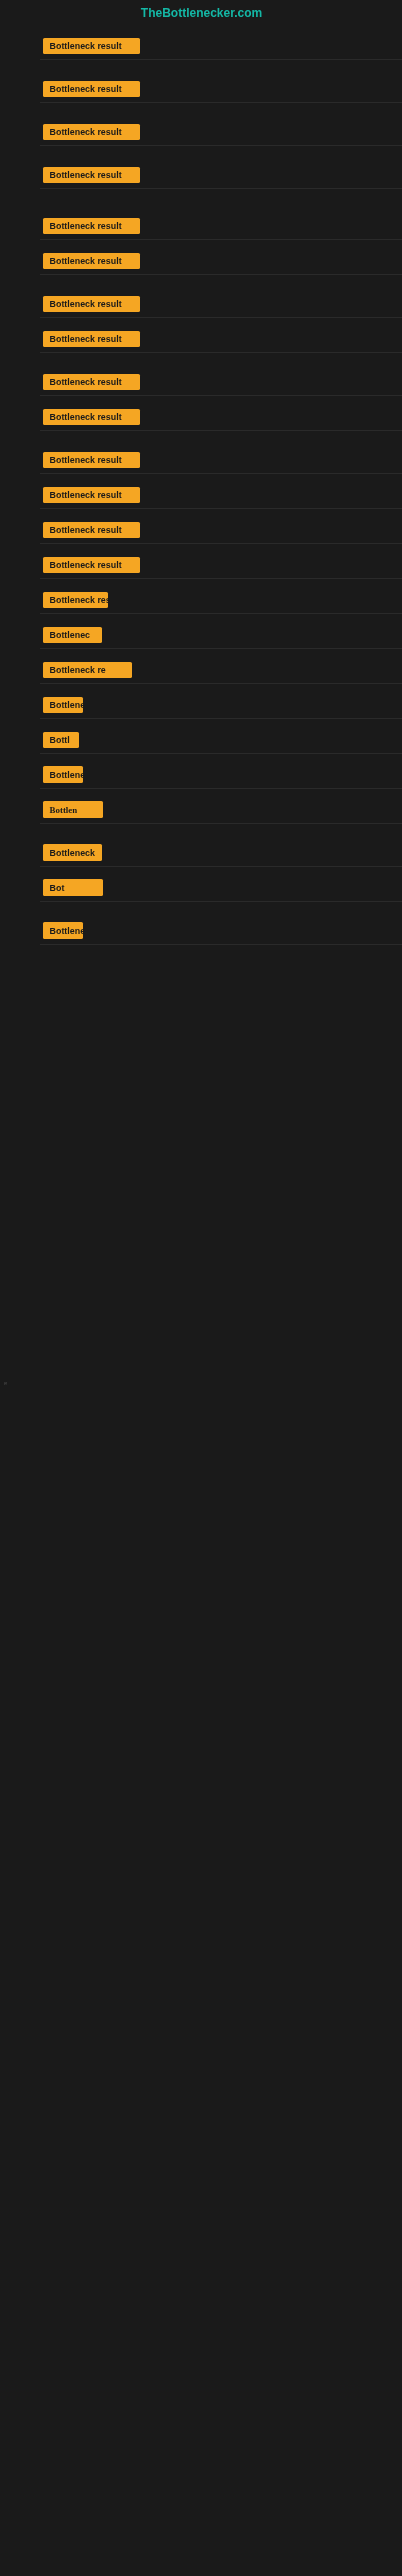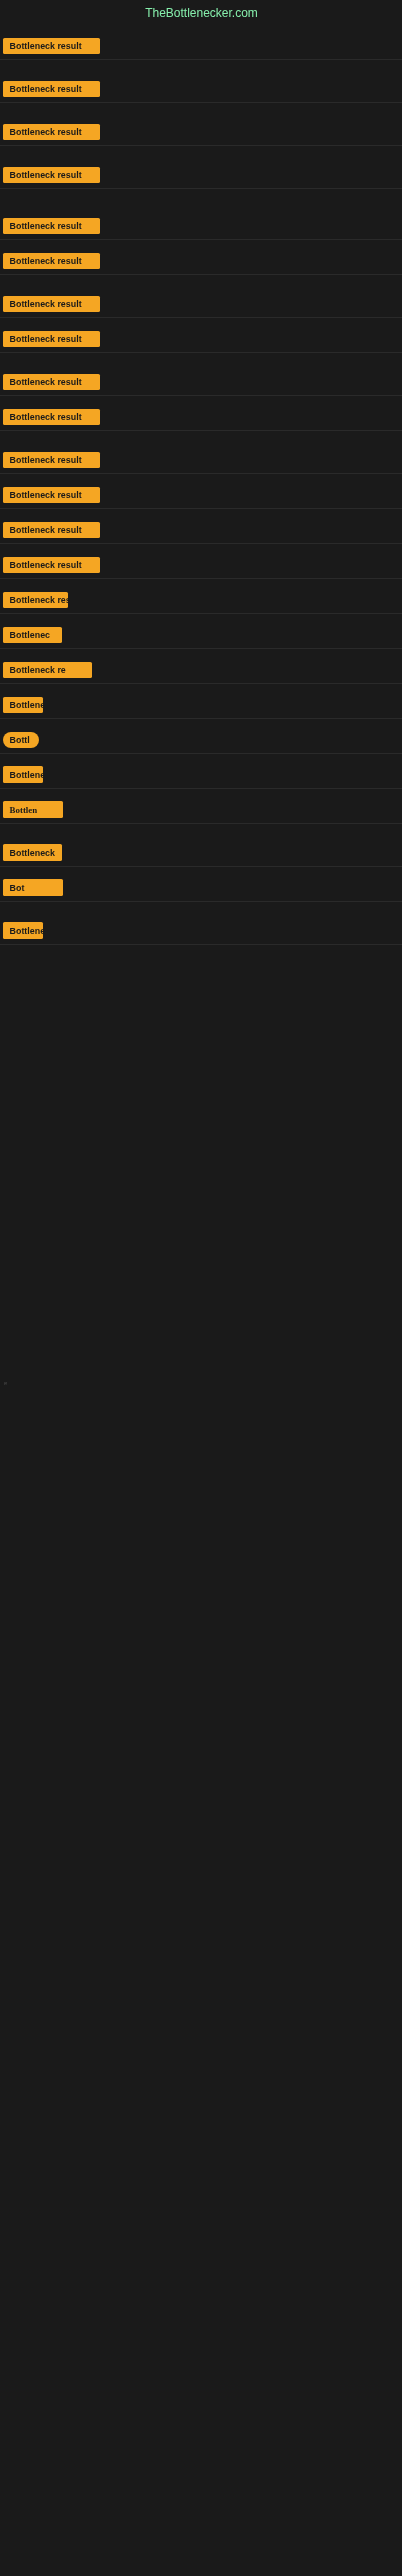--- a/index.html
+++ b/index.html
@@ -12,23 +12,23 @@
       background-color: #1a1a1a;
       width: 403px;
       min-height: 2576px;
       font-family: Arial, sans-serif;
       position: relative;
     }
 
     .site-header {
       text-align: center;
       padding: 6.4px 0 9.7px 0;
-      color: #86efac;
+      color: #14b8a6;
       font-size: 12px;
-      font-weight: normal;
+      font-weight: bold;
     }
 
     .bottleneck-item {
       display: flex;
       align-items: center;
       margin-bottom: 0;
       padding: 4.8px 0 4.8px 3.2px;
       border-bottom: 0.8px solid #2a2a2a;
     }
 
@@ -39,31 +39,32 @@
       font-weight: bold;
       padding: 3.2px 6.4px;
       border-radius: 1.6px;
       white-space: nowrap;
       overflow: hidden;
       display: inline-block;
     }
 
     .items-container {
       padding-top: 3.2px;
+      padding-left: 40px;
     }
 
     
     .item-full .bottleneck-badge { width: 97px; }
     .item-truncated-1 .bottleneck-badge { width: 65px; }
     .item-truncated-2 .bottleneck-badge { width: 59px; }
     .item-truncated-3 .bottleneck-badge { width: 89px; }
     .item-truncated-4 .bottleneck-badge { width: 40px; }
     .item-truncated-6 .bottleneck-badge { width: 60px; }
     .item-truncated-9 .bottleneck-badge { width: 60px; font-family: Liberation Serif, serif; }
-    .item-truncated-11 .bottleneck-badge { width: 36px; border-radius: 8px; }
+    .item-truncated-11 .bottleneck-badge { width: 36px; }
 
     .small-label {
       position: absolute;
       left: 1.6px;
       bottom: 1191px;
       color: #555;
       font-size: 5.6px;
       writing-mode: vertical-rl;
       text-orientation: mixed;
       transform: rotate(180deg);

